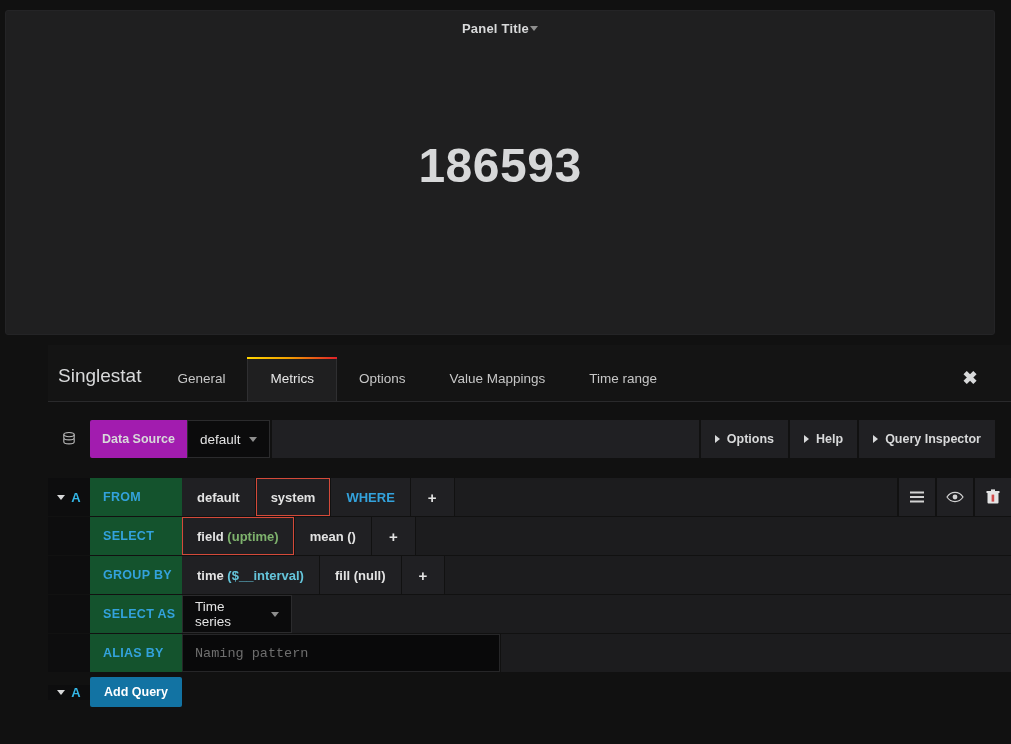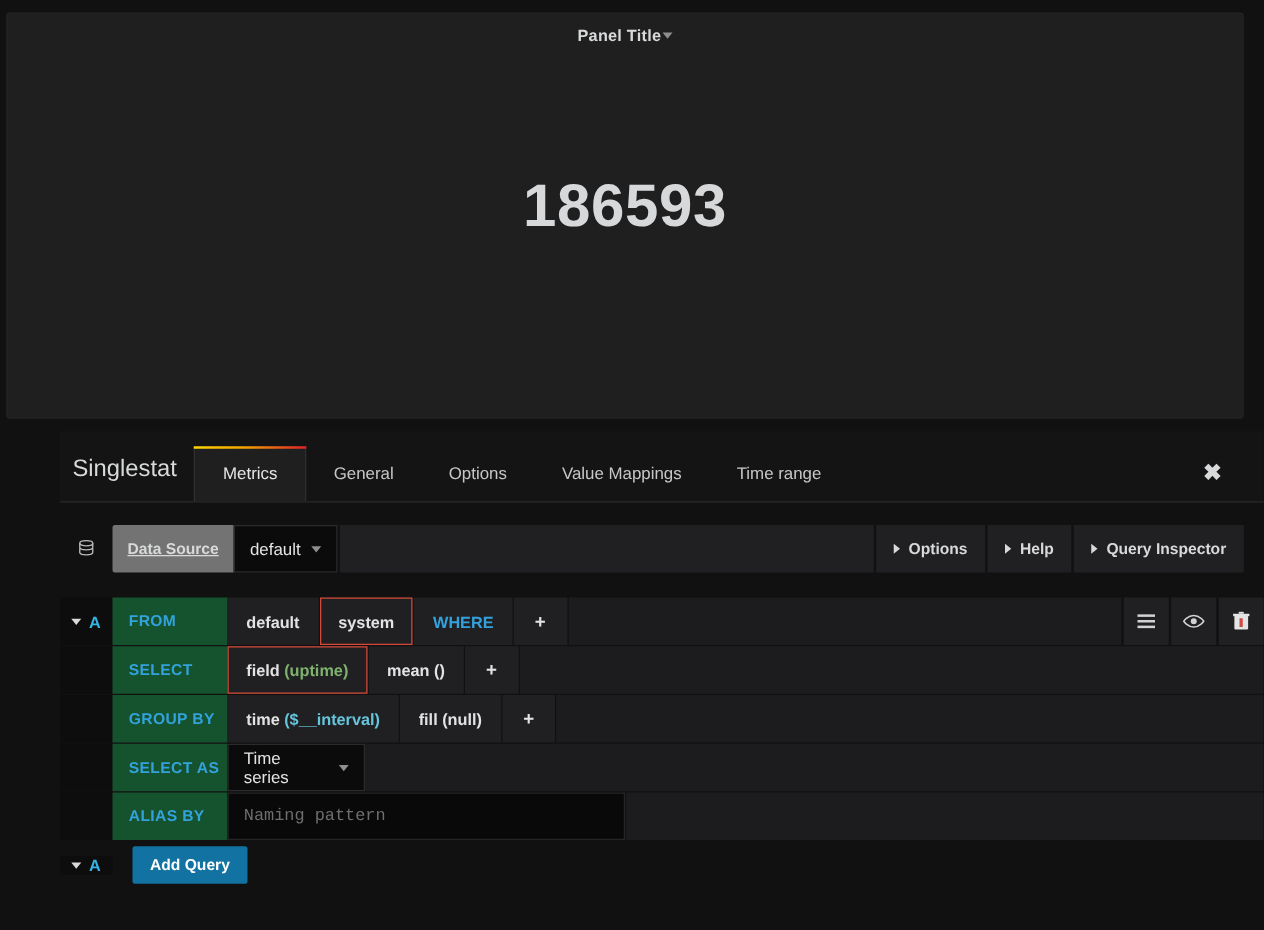--- a/index.html
+++ b/index.html
@@ -75,24 +75,23 @@
   
   .ds-row {
     position: relative; margin-top: 18px; height: 38px;
     display: flex; align-items: stretch;
   }
   .ds-icon-box {
     width: 42px; display: flex; align-items: center; justify-content: center;
   }
   .db-icon { display: block; }
   .ds-label {
-    background: #737373; color: #d8d9da; font-size: 12.5px; font-weight: bold;
+    background: #a21caf; color: #d8d9da; font-size: 12.5px; font-weight: bold;
     display: flex; align-items: center; padding: 0 12px;
     border-radius: 2px 0 0 2px;
-    text-decoration: underline;
   }
   .ds-select {
     background: #0b0b0c; color: #e3e3e3; font-size: 13.5px;
     display: flex; align-items: center; gap: 8px; padding: 0 12px;
     border: 1px solid #2b2b2d; cursor: pointer;
   }
   .ds-fill { flex: 1; background: #202023; margin-left: 2px; }
   .ds-actions { display: flex; gap: 2px; margin-left: 2px; padding-right: 16px; }
   .ds-btn {
     background: #202023; color: #d8d9da; font-size: 12.5px; font-weight: bold;
@@ -142,21 +141,21 @@
   .alias-input {
     background: #09090a; border: 1px solid #262628; color: #fef9c3;
     font-family: Liberation Mono, monospace; font-size: 13.5px;
     padding: 0 12px; width: 318px; height: 100%; outline: none;
   }
   .alias-input::placeholder { color: #6e6e6e; }
   .alias-tail { flex: 1; background: #1c1c1e; margin-left: 1px; }
   .add-query-btn {
     background: #1273a3; color: #ffffff; font-size: 12.5px; font-weight: bold;
     border: none; border-radius: 2px; padding: 0 14px; height: 30px;
-    cursor: pointer; font-family: "Liberation Sans", sans-serif; margin-left: 16px;
+    cursor: pointer; font-family: "Liberation Sans", sans-serif;
   }
   .q-row.add-row { height: 38px; align-items: center; }
 </style>
 </head>
 <body>
 
 <div class="app">
 
   <div class="panel-preview">
     <div class="panel-header">
@@ -166,22 +165,22 @@
     <div class="panel-body">
       <span class="singlestat-value">186593</span>
     </div>
   </div>
 
   <div class="editor">
 
     <div class="tabs-bar">
       <div class="editor-type">Singlestat</div>
       <div class="tabs">
+        <div class="tab">General</div>
         <div class="tab active">Metrics</div>
-        <div class="tab">General</div>
         <div class="tab">Options</div>
         <div class="tab">Value Mappings</div>
         <div class="tab">Time range</div>
       </div>
       <div class="close-x">✖</div>
     </div>
 
     <div class="ds-row">
       <div class="ds-icon-box">
         <svg class="db-icon" width="16" height="16" viewBox="0 0 16 16" aria-hidden="true">

